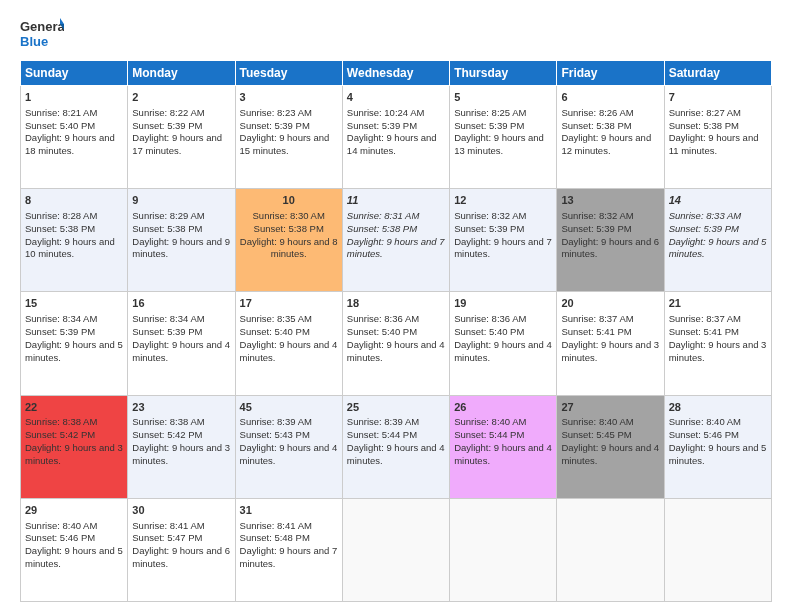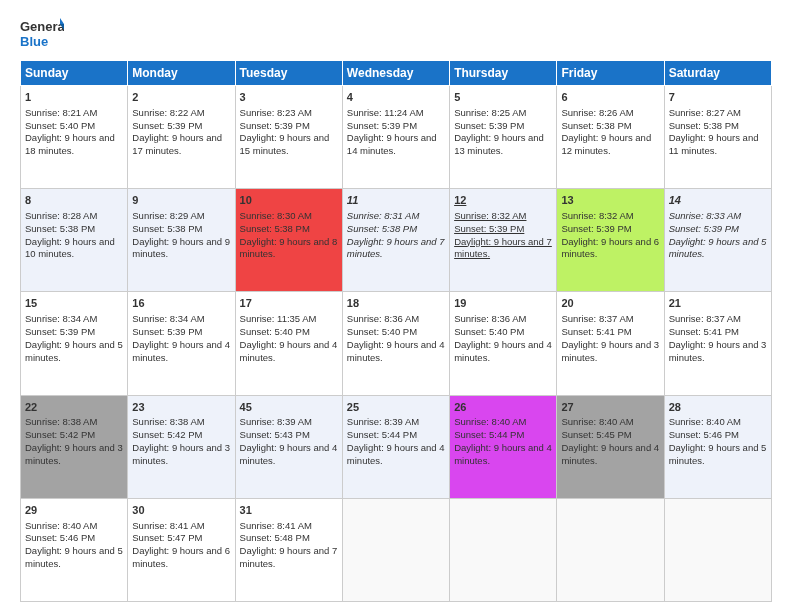--- a/index.html
+++ b/index.html
@@ -128,21 +128,21 @@
         <span>Daylight: 9 hours and 17 minutes.</span>
       </td>
           <td>
         <span class="day-num">3</span>
         <span>Sunrise: 8:23 AM</span><br>
         <span>Sunset: 5:39 PM</span><br>
         <span>Daylight: 9 hours and 15 minutes.</span>
       </td>
           <td>
         <span class="day-num">4</span>
-        <span>Sunrise: 11:24 AM</span><br>
+        <span>Sunrise: 10:24 AM</span><br>
         <span>Sunset: 5:39 PM</span><br>
         <span>Daylight: 9 hours and 14 minutes.</span>
       </td>
           <td>
         <span class="day-num">5</span>
         <span>Sunrise: 8:25 AM</span><br>
         <span>Sunset: 5:39 PM</span><br>
         <span>Daylight: 9 hours and 13 minutes.</span>
       </td>
           <td>
@@ -164,39 +164,39 @@
         <span>Sunrise: 8:28 AM</span><br>
         <span>Sunset: 5:38 PM</span><br>
         <span>Daylight: 9 hours and 10 minutes.</span>
       </td>
           <td style="background: rgb(238, 242, 250);">
         <span class="day-num">9</span>
         <span>Sunrise: 8:29 AM</span><br>
         <span>Sunset: 5:38 PM</span><br>
         <span>Daylight: 9 hours and 9 minutes.</span>
       </td>
-          <td style="background: #ef4444;">
+          <td style="background: #fdba74; text-align: center;">
         <span class="day-num">10</span>
         <span>Sunrise: 8:30 AM</span><br>
         <span>Sunset: 5:38 PM</span><br>
         <span>Daylight: 9 hours and 8 minutes.</span>
       </td>
           <td style="background: rgb(238, 242, 250); font-style: italic;">
         <span class="day-num">11</span>
         <span>Sunrise: 8:31 AM</span><br>
         <span>Sunset: 5:38 PM</span><br>
         <span>Daylight: 9 hours and 7 minutes.</span>
       </td>
-          <td style="background: rgb(238, 242, 250); text-decoration: underline;">
+          <td style="background: rgb(238, 242, 250);">
         <span class="day-num">12</span>
         <span>Sunrise: 8:32 AM</span><br>
         <span>Sunset: 5:39 PM</span><br>
         <span>Daylight: 9 hours and 7 minutes.</span>
       </td>
-          <td style="background: #bef264;">
+          <td style="background: #a3a3a3;">
         <span class="day-num">13</span>
         <span>Sunrise: 8:32 AM</span><br>
         <span>Sunset: 5:39 PM</span><br>
         <span>Daylight: 9 hours and 6 minutes.</span>
       </td>
           <td style="background: rgb(238, 242, 250); font-style: italic;">
         <span class="day-num">14</span>
         <span>Sunrise: 8:33 AM</span><br>
         <span>Sunset: 5:39 PM</span><br>
         <span>Daylight: 9 hours and 5 minutes.</span>
@@ -210,21 +210,21 @@
         <span>Daylight: 9 hours and 5 minutes.</span>
       </td>
           <td>
         <span class="day-num">16</span>
         <span>Sunrise: 8:34 AM</span><br>
         <span>Sunset: 5:39 PM</span><br>
         <span>Daylight: 9 hours and 4 minutes.</span>
       </td>
           <td>
         <span class="day-num">17</span>
-        <span>Sunrise: 11:35 AM</span><br>
+        <span>Sunrise: 8:35 AM</span><br>
         <span>Sunset: 5:40 PM</span><br>
         <span>Daylight: 9 hours and 4 minutes.</span>
       </td>
           <td>
         <span class="day-num">18</span>
         <span>Sunrise: 8:36 AM</span><br>
         <span>Sunset: 5:40 PM</span><br>
         <span>Daylight: 9 hours and 4 minutes.</span>
       </td>
           <td>
@@ -240,21 +240,21 @@
         <span>Daylight: 9 hours and 3 minutes.</span>
       </td>
           <td>
         <span class="day-num">21</span>
         <span>Sunrise: 8:37 AM</span><br>
         <span>Sunset: 5:41 PM</span><br>
         <span>Daylight: 9 hours and 3 minutes.</span>
       </td>
         </tr>
         <tr>
-          <td style="background: #a3a3a3;">
+          <td style="background: #ef4444;">
         <span class="day-num">22</span>
         <span>Sunrise: 8:38 AM</span><br>
         <span>Sunset: 5:42 PM</span><br>
         <span>Daylight: 9 hours and 3 minutes.</span>
       </td>
           <td style="background: rgb(238, 242, 250);">
         <span class="day-num">23</span>
         <span>Sunrise: 8:38 AM</span><br>
         <span>Sunset: 5:42 PM</span><br>
         <span>Daylight: 9 hours and 3 minutes.</span>
@@ -264,21 +264,21 @@
         <span>Sunrise: 8:39 AM</span><br>
         <span>Sunset: 5:43 PM</span><br>
         <span>Daylight: 9 hours and 4 minutes.</span>
       </td>
           <td style="background: rgb(238, 242, 250);">
         <span class="day-num">25</span>
         <span>Sunrise: 8:39 AM</span><br>
         <span>Sunset: 5:44 PM</span><br>
         <span>Daylight: 9 hours and 4 minutes.</span>
       </td>
-          <td style="background: #d946ef;">
+          <td style="background: #f0abfc;">
         <span class="day-num">26</span>
         <span>Sunrise: 8:40 AM</span><br>
         <span>Sunset: 5:44 PM</span><br>
         <span>Daylight: 9 hours and 4 minutes.</span>
       </td>
           <td style="background: #a3a3a3; margin-top: 40px;">
         <span class="day-num">27</span>
         <span>Sunrise: 8:40 AM</span><br>
         <span>Sunset: 5:45 PM</span><br>
         <span>Daylight: 9 hours and 4 minutes.</span>

